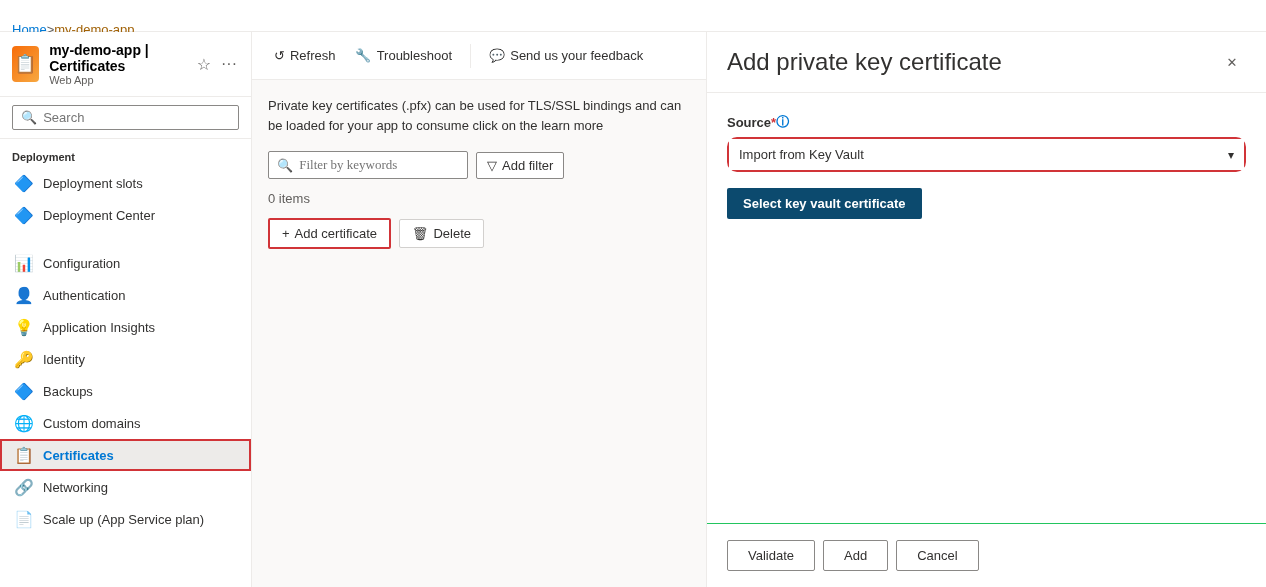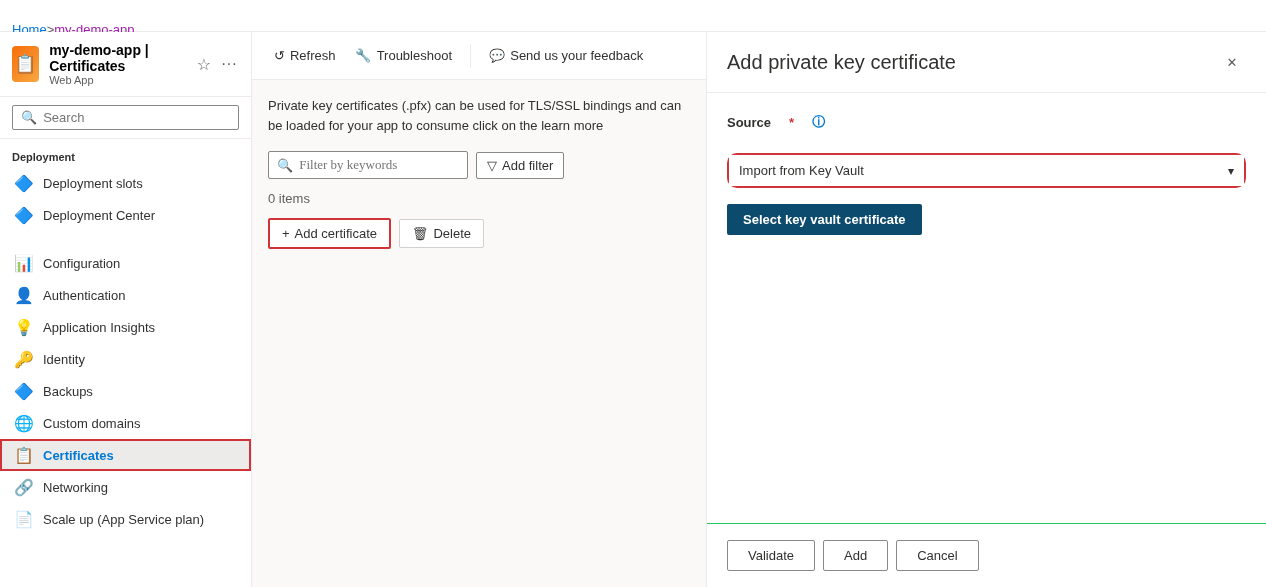--- a/index.html
+++ b/index.html
@@ -212,35 +212,35 @@
       overflow-y: auto;
       flex-shrink: 0;
     }
     .panel-header {
       padding: 16px 20px;
       display: flex;
       align-items: center;
       justify-content: space-between;
       border-bottom: 1px solid #edebe9;
     }
-    .panel-title { font-size: 20px; font-weight: 300; color: #323130; }
+    .panel-title { font-size: 24px; font-weight: 300; color: #323130; }
     .panel-close {
       background: none; border: none; cursor: pointer;
       font-size: 16px; color: #605e5c;
       width: 28px; height: 28px;
       display: flex; align-items: center; justify-content: center;
     }
 
     .panel-body { padding: 20px; flex: 1; }
 
     .form-group { margin-bottom: 16px; }
     .form-label {
-      display: flex; align-items: center; gap: 18px;
+      display: flex; align-items: center; gap: 0;
       font-size: 13px; font-weight: 600; color: #323130;
-      margin-bottom: 22px;
+      margin-bottom: 6px;
     }
     .required { color: #d13438; }
     .info-icon { color: #0078d4; font-size: 13px; cursor: pointer; }
 
     .select-wrapper {
       position: relative;
       border: 2px solid #d13438;
       border-radius: 10px;
     }
     .form-select {
@@ -297,21 +297,21 @@
   </style>
 </head>
 <body>
 
 <div style="display:flex; flex-direction:column; height:587px; width:1266px;">
 
   <div class="top-bar">
     <div class="breadcrumb">
       <a href="#">Home</a>
       <span class="sep">&gt;</span>
-      <span style="color:#a21caf; cursor:pointer;margin-top:28px;">my-demo-app</span>
+      <span style="color:#a16207; cursor:pointer;margin-top:28px;">my-demo-app</span>
     </div>
   </div>
 
   <div class="main-layout">
 
     <div class="sidebar">
 
       <div class="sidebar-header">
         <div class="app-icon">
           <span style="font-size:18px;">📋</span>

